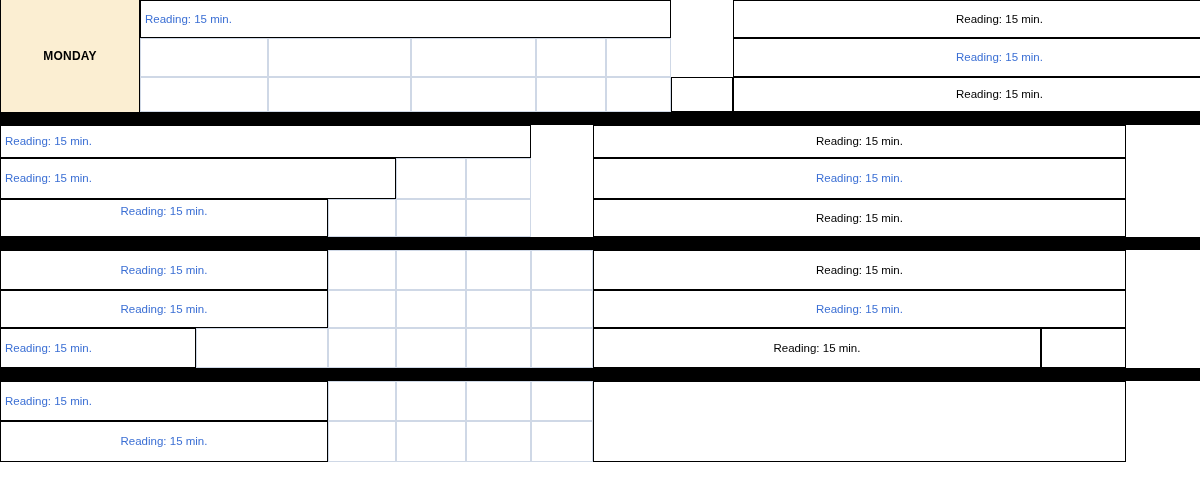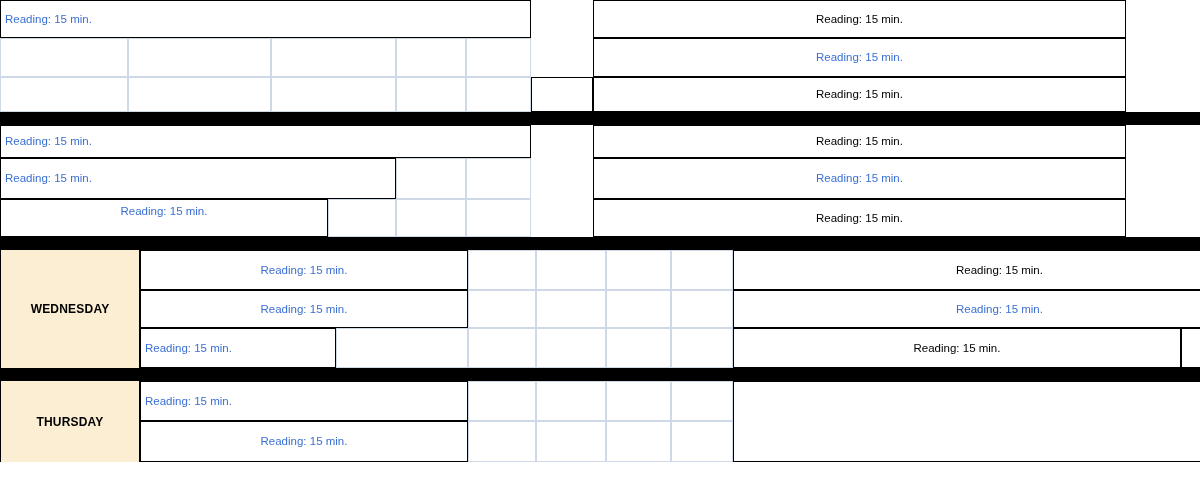--- a/index.html
+++ b/index.html
@@ -74,20 +74,21 @@
     background: #000;
     width: 1200px;
   }
   .seg { white-space: normal; }
 </style>
 </head>
 <body>
 
 <div class="sheet" id="sheet">
     <div class="day-block">
+      <div class="day-label">MONDAY</div>
       <div class="rows" style="width: 593px; flex: 0 0 593px;">
         <div class="row" style="height: 38px;">
           <div class="cell bordered-dark left" style="width: 531px; min-width: 531px;">
             <span style="white-space: pre;">    </span>
             <span class="txt-blue seg">Reading: 15 min.</span>
             <span style="white-space: pre;">    </span> 
           </div>
           <div class="cell blank left" style="width: 62px; min-width: 62px;"></div>
         </div>
         <div class="row" style="height: 39px;">
@@ -182,21 +183,20 @@
           <div class="cell bordered-dark center" style="width: 533px; min-width: 533px;">
             <span style="white-space: pre;"> </span>
             <span class="txt-blk seg">Reading: 15 min.</span>
             <span style="white-space: pre;"> </span> 
           </div>
         </div>
       </div>
     </div>
     <div class="sep-black"></div>
     <div class="day-block">
-      <div class="day-label">WEDNESDAY</div>
       <div class="rows" style="width: 593px; flex: 0 0 593px;">
         <div class="row" style="height: 40px;">
           <div class="cell bordered-dark center" style="width: 328px; min-width: 328px;">
             <span style="white-space: pre;">    </span>
             <span class="txt-blue seg">Reading: 15 min.</span>
             <span style="white-space: pre;"> </span> 
           </div>
           <div class="cell empty left" style="width: 68px; min-width: 68px;"></div>
           <div class="cell empty left" style="width: 70px; min-width: 70px;"></div>
           <div class="cell empty left" style="width: 65px; min-width: 65px;"></div>
@@ -246,21 +246,20 @@
             <span style="white-space: pre;"> </span>
             <span class="txt-blk seg">Reading: 15 min.</span>
             <span style="white-space: pre;"> </span> 
           </div>
           <div class="cell bordered-dark left" style="width: 85px; min-width: 85px;"></div>
         </div>
       </div>
     </div>
     <div class="sep-black"></div>
     <div class="day-block">
-      <div class="day-label">THURSDAY</div>
       <div class="rows" style="width: 593px; flex: 0 0 593px;">
         <div class="row" style="height: 40px;">
           <div class="cell bordered-dark left" style="width: 328px; min-width: 328px;">
             <span style="white-space: pre;">     </span>
             <span class="txt-blue seg">Reading: 15 min.</span>
             <span style="white-space: pre;"> </span> 
           </div>
           <div class="cell empty left" style="width: 68px; min-width: 68px;"></div>
           <div class="cell empty left" style="width: 70px; min-width: 70px;"></div>
           <div class="cell empty left" style="width: 65px; min-width: 65px;"></div>

